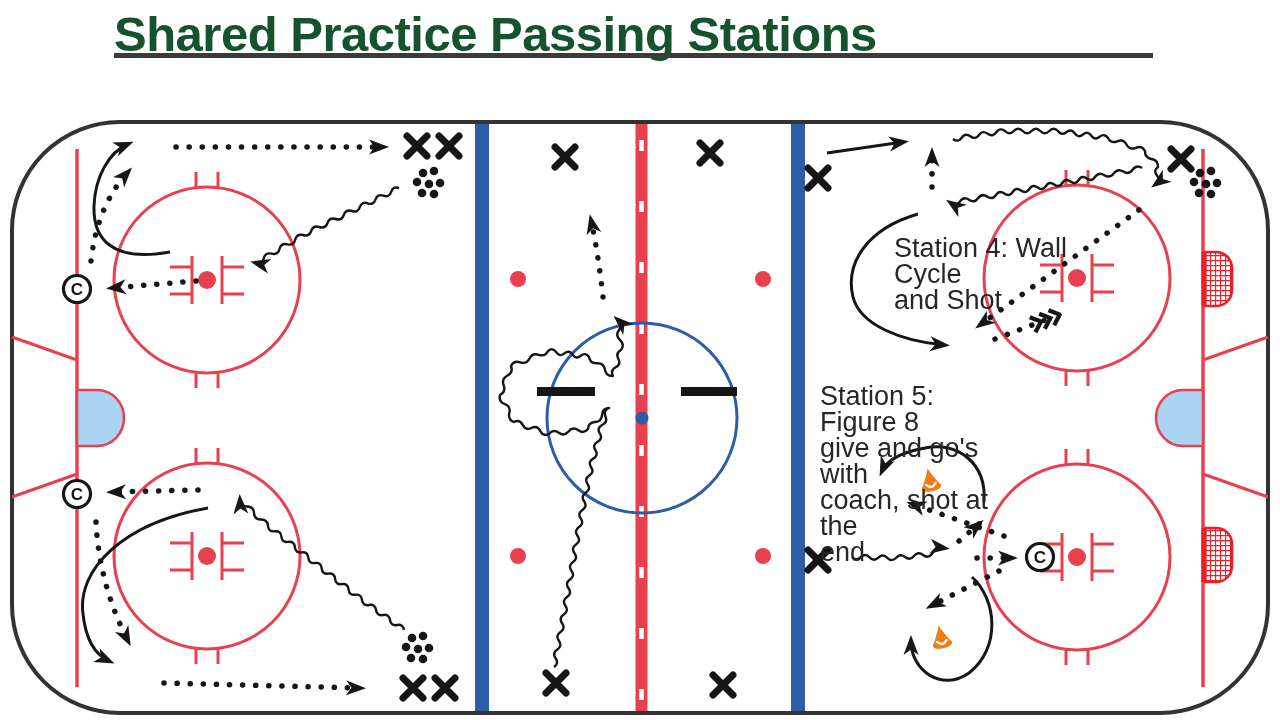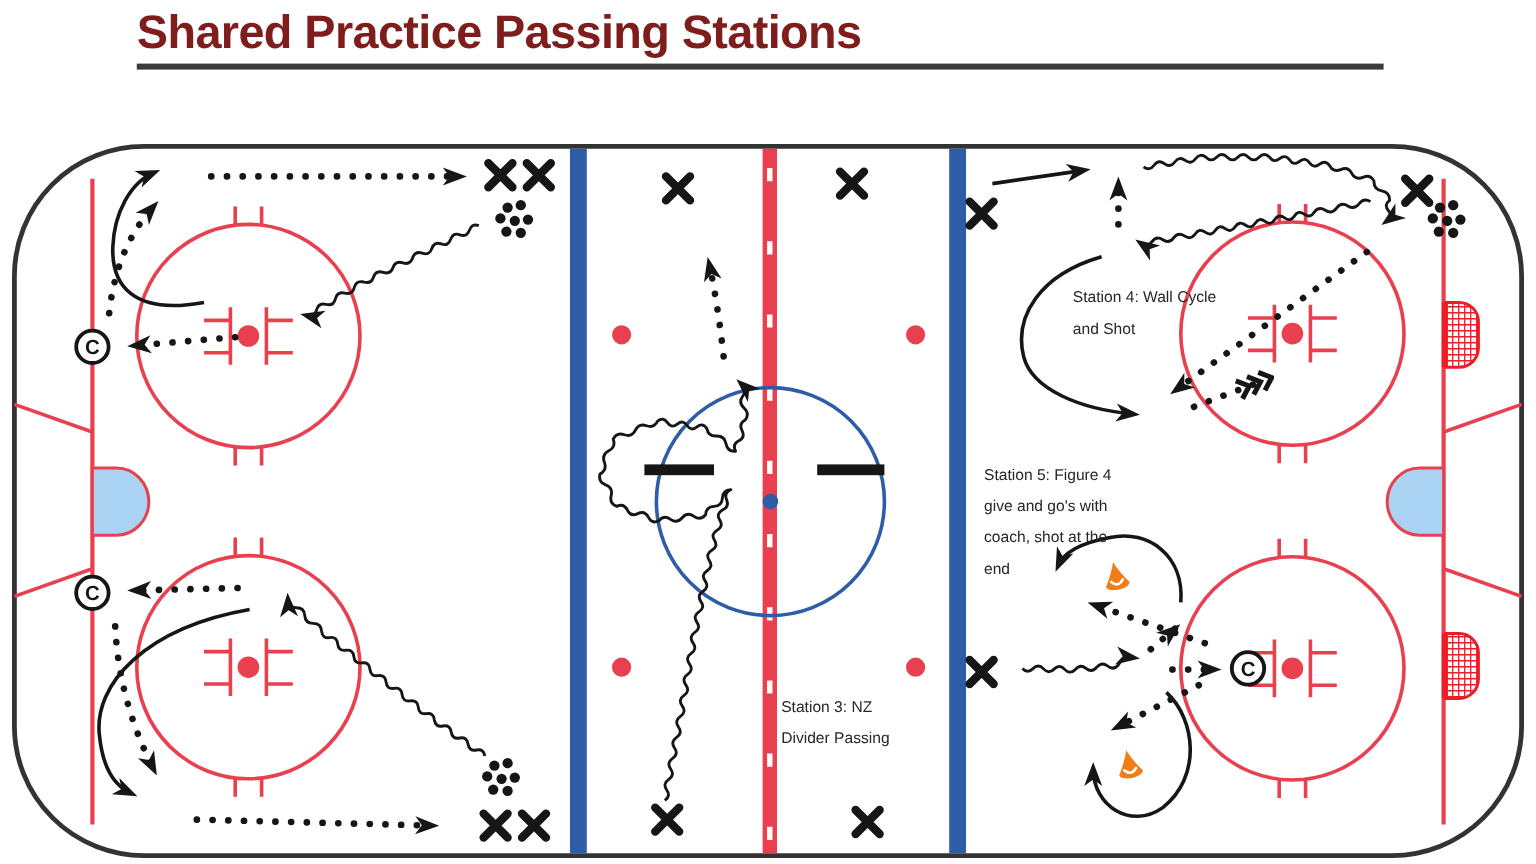--- a/index.html
+++ b/index.html
@@ -4,25 +4,25 @@
 <style>
   :root{
     --rink-red:#e8404f; --goal-red:#ee1c24; --rink-blue:#2d5da6;
     --crease-blue:#abd4f4; --cone-orange:#f07d15; --ink:#161616;
     --boards:#333333; --underline:#3b3b3b; --label:#262626;
   }
   html,body{margin:0;padding:0;background:#fff;}
   .stage{position:relative;width:1280px;height:720px;background:#fff;overflow:hidden;
          font-family:"Liberation Sans", sans-serif;}
   .hdr{position:absolute;left:114px;top:6px;}
-  .hdr h1{margin:0;font-size:39px;font-weight:bold;color:#7f1d1d;letter-spacing:-.5px;
+  .hdr h1{margin:0;font-size:49px;font-weight:bold;color:#14532d;letter-spacing:-.5px;
           font-family:"Liberation Sans", sans-serif;}
   .title-rule{position:absolute;left:114px;top:53px;width:1039px;height:5px;background:var(--underline);}
   .rink-svg{position:absolute;left:0;top:0;}
-  .station-label{position:absolute;font-size:13px;line-height:26px;color:var(--label);
+  .station-label{position:absolute;font-size:27px;line-height:26px;color:var(--label);
                  white-space:pre-line;}
   
   .boards{fill:#fff;stroke:var(--boards);stroke-width:4;}
   .redline{stroke:var(--rink-red);stroke-width:3.5;fill:none;}
   .redthin{stroke:var(--rink-red);stroke-width:3;fill:none;}
   .bluefill{fill:var(--rink-blue);}
   .redfill{fill:var(--rink-red);}
   .centerline{fill:var(--rink-red);}
   .centerdash{stroke:#ffffff;stroke-width:4.5;stroke-dasharray:11 50;fill:none;}
   .crease{fill:var(--crease-blue);stroke:var(--rink-red);stroke-width:2.5;}
@@ -193,21 +193,19 @@
       <path class="solid" marker-end="url(#ah)" d="M972 577 C997 600 1001 648 969 673 C942 692 911 671 911 641"></path>
       <use href="#cone" transform="translate(930,480) rotate(-12)"></use>
       <use href="#cone" transform="translate(941,637) rotate(-12)"></use>
       <g transform="translate(1040,557)">
         <circle class="coach-c" r="13.5"></circle>
           <text class="coach-t" y="6.2">C</text>
       </g>
     </g>
   </svg>
 
-  <div class="station-label" style="left:651px;top:576px;width:180px">Station 3: NZ
-Divider Passing</div>
   <div class="station-label" style="left:894px;top:235px;width:230px">Station 4: Wall Cycle
 and Shot</div>
-  <div class="station-label" style="left:820px;top:383px;width:190px">Station 5: Figure 4
+  <div class="station-label" style="left:820px;top:383px;width:190px">Station 5: Figure 8
 give and go's with
 coach, shot at the
 end</div>
 </div>
 
 </body></html>

